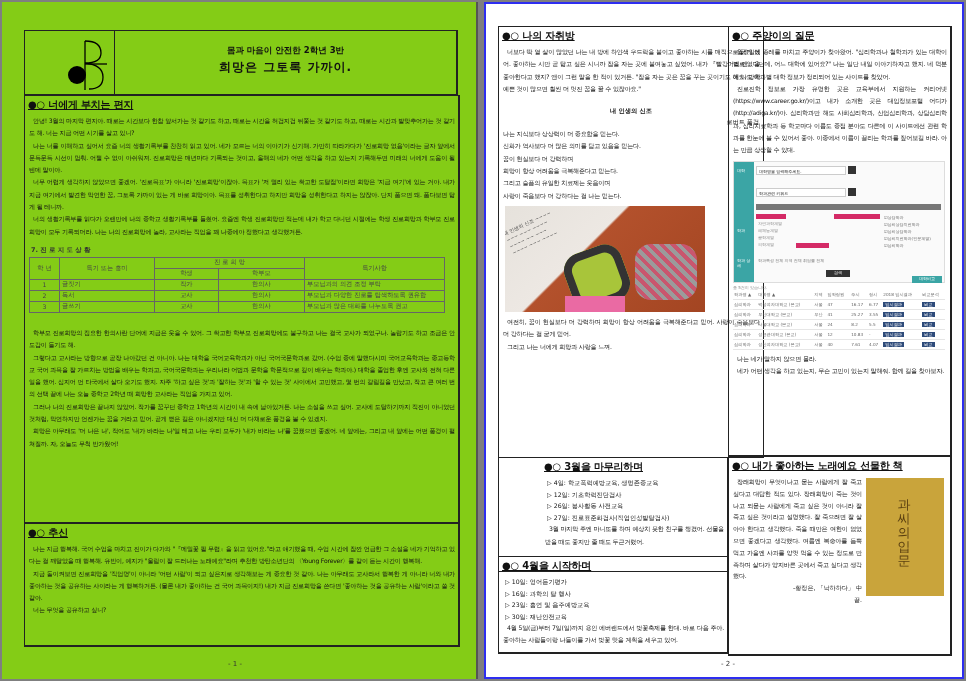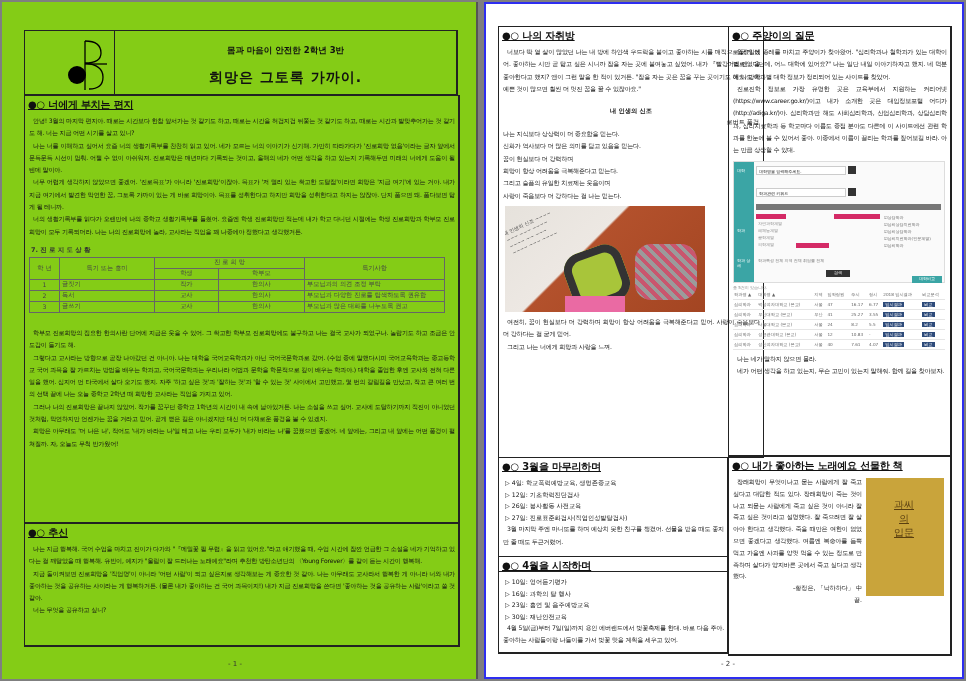--- a/index.html
+++ b/index.html
@@ -11,21 +11,21 @@
 
   .frame { position: absolute; border: 1px solid #222; }
   .sec-title { font-weight: bold; font-size: 10px; text-decoration: underline; margin: 2px 0 3px 3px; letter-spacing: -0.2px; white-space: nowrap; }
   .para { font-size: 6.1px; line-height: 12.3px; padding: 0 3px 0 4px; text-indent: 4px; letter-spacing: -0.2px; text-align: justify; }
 
   
   #hdr { position: absolute; left: 24px; top: 30px; width: 434px; height: 65px; border: 1px solid #222; display: flex; }
   #hdr .logo { width: 90px; border-right: 1px solid #222; position: relative; }
   #hdr .mid { flex: 1; border-right: 1px solid #222; text-align: center; }
   #hdr .sub { font-size: 8.5px; font-weight: bold; margin-top: 14px; }
-  #hdr .title { font-size: 14px; font-weight: bold; margin-top: 12px; letter-spacing: 1px; }
+  #hdr .title { font-size: 12px; font-weight: bold; margin-top: 2px; letter-spacing: 1px; }
   #hdr .right { width: 92px; text-align: center; font-size: 8px; font-weight: bold; line-height: 15px; padding-top: 10px; }
 
   
   .career { border-collapse: collapse; font-size: 6.2px; margin: 2px 0 0 4px; width: 416px; color: #444; }
   .career td, .career th { border: 1px solid #666; height: 11px; font-weight: normal; padding: 0 2px; }
   .c { text-align: center; }
 
   .footer-pg { position: absolute; font-size: 7px; color: #333; }
   .list { font-size: 6.2px; line-height: 11.6px; padding-left: 6px; }
 
@@ -40,21 +40,21 @@
   .site .bar { position: absolute; background: #fff; border: 1px solid #ccc; }
   .site .btn { position: absolute; background: #333; width: 8px; height: 8px; }
   .site .hdr { position: absolute; left: 22px; top: 42px; width: 185px; height: 6px; background: #777; }
   .site .pink { position: absolute; background: #d42a66; height: 5px; }
 
   .results { margin: 0 0 0 4px; width: 212px; font-size: 4.2px; color: #666; border-collapse: collapse; }
   .results td { height: 10px; border-bottom: 1px solid #e6e6e6; padding: 0 1px; }
   .results .tag { display: inline-block; background: #2e4b7a; color: #fff; padding: 0 2px; }
 
   .book { float: right; width: 78px; height: 118px; background: #c9a43b; margin: 2px 6px 2px 4px; position: relative; }
-  .book .bt { position: absolute; left: 28px; top: 20px; font-size: 10px; color: #5a3f10; line-height: 14px; text-align: center; width: 20px; text-decoration: underline; }
+  .book .bt { position: absolute; left: 28px; top: 20px; font-size: 13px; color: #5a3f10; line-height: 14px; text-align: center; width: 20px; }
 </style>
 </head>
 <body>
 
 <div class="page" id="page1">
   <div id="hdr" style="left:22px;top:28px;">
     <div class="logo">
       <svg width="90" height="65">
         <circle cx="52" cy="44" r="9" fill="#000"></circle>
         <line x1="60" y1="10" x2="60" y2="59" stroke="#000" stroke-width="1.3"></line>
@@ -143,21 +143,21 @@
     <div class="photo">
       <div class="poster">내 인생의 신조 ~~~~ ~~~ ~~~ ~~~~ ~~~~ ~~ ~~~ ~~~~ ~~~ ~~~~</div>
       <div class="bag1"></div>
       <div class="bag2"></div>
       <div class="bag3"></div>
     </div>
     <div class="para">여전히, 꿈이 현실보다 더 강력하며 희망이 항상 어려움을 극복해준다고 믿어. 사랑이 죽음보다 더 강하다는 걸 굳게 믿어.</div>
     <div class="para">그리고 나는 너에게 희망과 사랑을 느껴.</div>
   </div>
 
-  <div class="frame" style="left:12px;top:453px;width:230px;height:115px;border-right:1px solid #222;">
+  <div class="frame" style="left:12px;top:453px;width:230px;height:115px;border-right:1px solid #222;padding-left:42px;">
     <div class="sec-title">●○ 3월을 마무리하며</div>
     <div class="list">▷ 4일: 학교폭력예방교육, 생명존중교육</div>
     <div class="list">▷ 12일: 기초학력진단검사</div>
     <div class="list">▷ 26일: 봉사활동 사전교육</div>
     <div class="list">▷ 27일: 진로표준화검사(직업인성발달검사)</div>
     <div class="para">3월 마지막 주엔 마니또를 하며 예상치 못한 친구를 챙겼어. 선물을 받을 때도 좋지만 줄 때도 두근거렸어.</div>
   </div>
 
   <div class="frame" style="left:12px;top:552px;width:230px;height:98px;border-right:1px solid #222;border-bottom:2px solid #222;">
     <div class="sec-title">●○ 4월을 시작하며</div>

